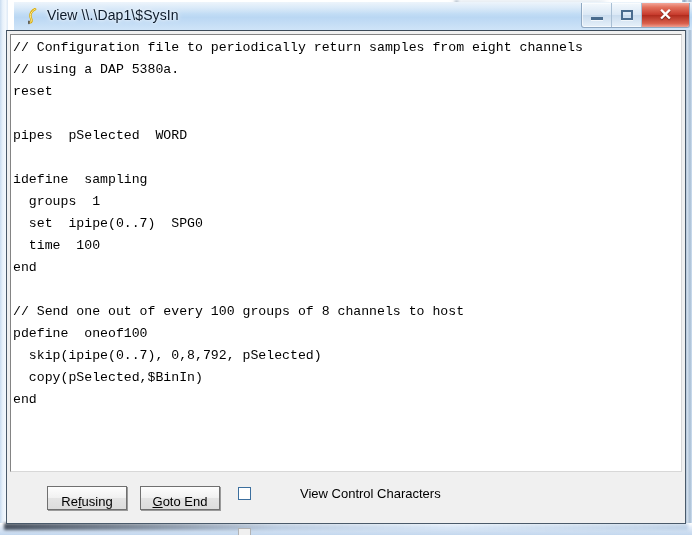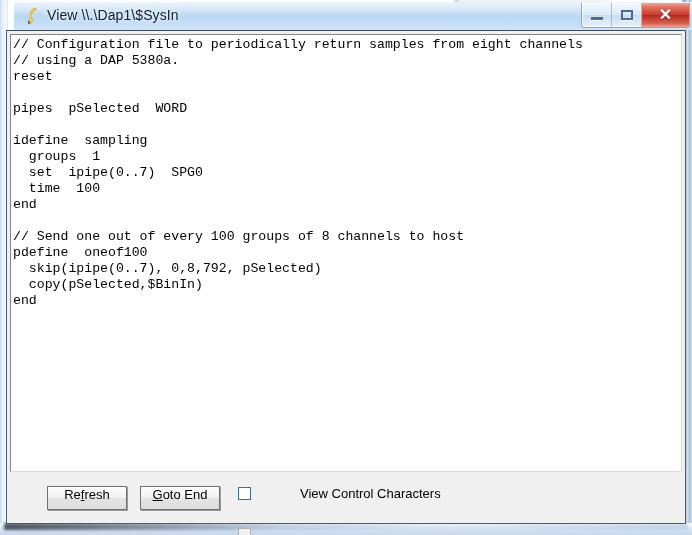--- a/index.html
+++ b/index.html
@@ -204,21 +204,21 @@
     border-left: 1px solid #848484;
     border-right: 1px solid #d8d8d8;
     border-bottom: 1px solid #d8d8d8;
     overflow: hidden;
   }
   #code {
     margin: 0;
     padding: 2px 0 0 2px;
     font-family: "Liberation Mono", "DejaVu Sans Mono", monospace;
     font-size: 13.2px;
-    line-height: 16px;
+    line-height: 22px;
     color: #000000;
     white-space: pre;
     letter-spacing: 0px;
   }
 
   
   #controls {
     position: absolute;
     left: 0;
     bottom: 0;
@@ -230,21 +230,21 @@
   .win-button {
     position: absolute;
     height: 24px;
     background: linear-gradient(180deg,#fdfdfd 0%, #f1f1f1 48%, #e4e4e4 52%, #dcdcdc 100%);
     border: 1px solid #707070;
     box-sizing: border-box;
     font-family: "Liberation Sans", sans-serif;
     font-size: 13px;
     color: #000000;
     display: flex;
-    align-items: flex-start;
+    align-items: flex-end;
     justify-content: center;
     box-shadow: 1px 1px 0 #9a9a9a;
     cursor: default;
   }
   #btn-refresh { left: 40px; top: 11px; width: 80px; }
   #btn-goto    { left: 133px; top: 11px; width: 80px; }
   .mn { text-decoration: underline; }
 
   
   .checkrow {
@@ -339,21 +339,21 @@
   skip(ipipe(0..7), 0,8,792, pSelected)
   copy(pSelected,$BinIn)
 end</pre>
     </div>
 
     <div id="controls">
 
       <div class="win-button" id="btn-refresh">
         <span>Re</span>
           <span class="mn">f</span>
-          <span>resh</span>
+          <span>using</span>
       </div>
 
       <div class="win-button" id="btn-goto">
         <span></span>
           <span class="mn">G</span>
           <span>oto End</span>
       </div>
 
       <div class="checkrow" id="chk-view-row">
         <span class="checkbox"></span>

